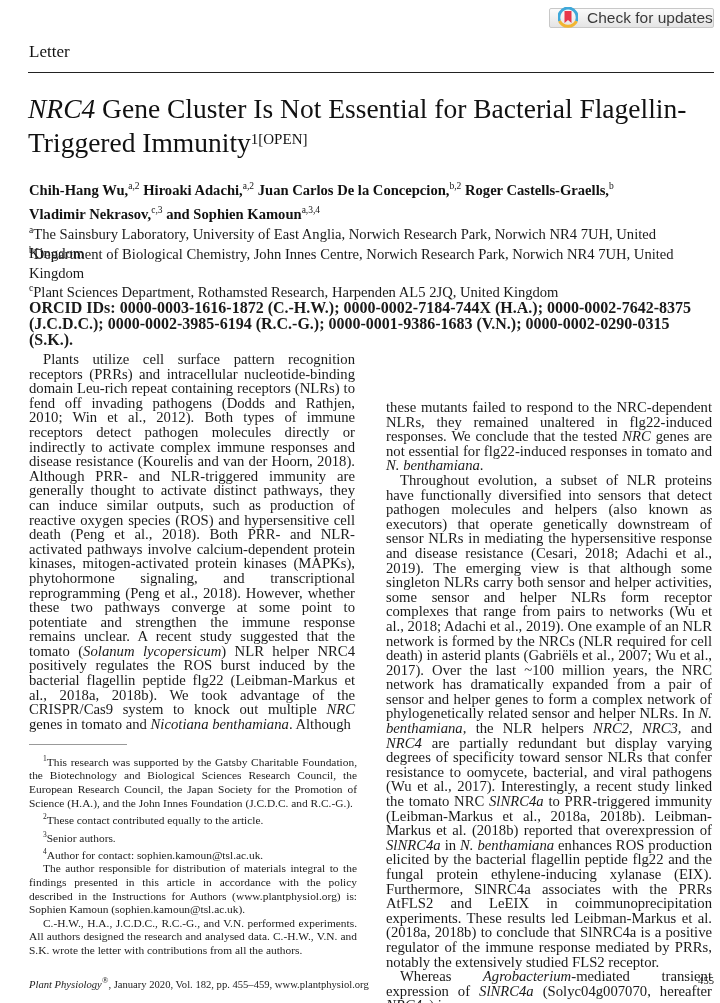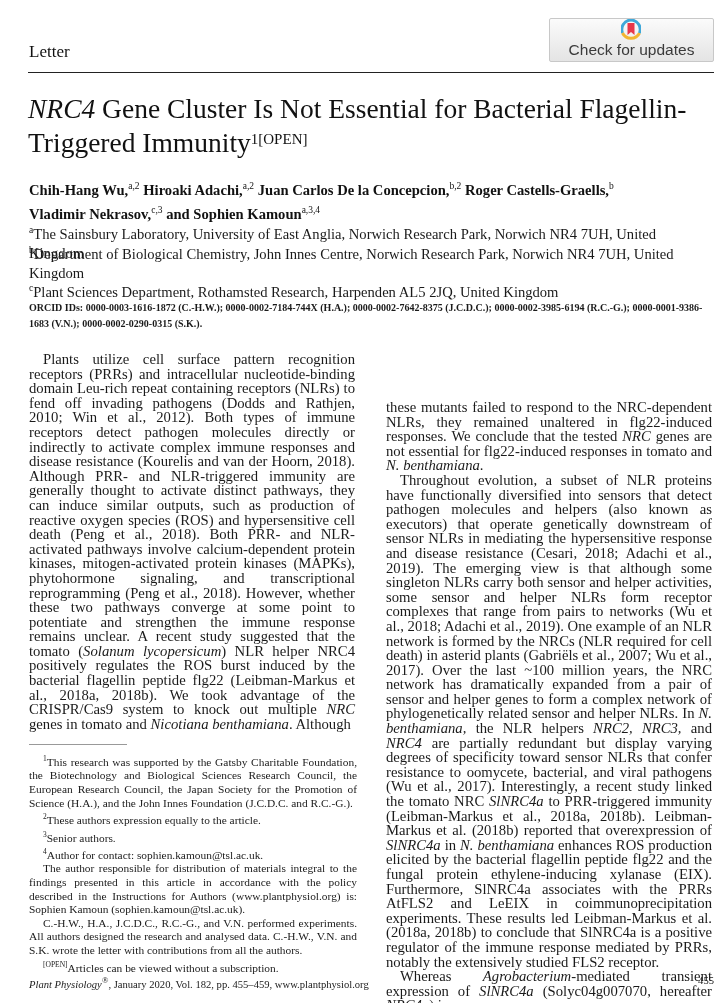--- a/index.html
+++ b/index.html
@@ -1,33 +1,33 @@
 <!DOCTYPE html>
 <html><head>
 <meta charset="utf-8">
 <style>
   html, body { margin: 0; padding: 0; background: #ffffff; }
   body { width: 720px; height: 1003px; position: relative; overflow: hidden; color: #1a1a1a;
          font-family: "Liberation Serif", "DejaVu Serif", serif; }
   .abs { position: absolute; }
   
-  .check-btn { left: 549px; top: 18px; width: 165px; height: 44px; box-sizing: border-box;
+  .check-btn { left: 549px; top: 8px; width: 165px; height: 20px; box-sizing: border-box;
                border: 1px solid #c8c8c8; border-radius: 2px;
                background: linear-gradient(#fbfbfb, #e4e4e4); display: flex; align-items: center;
-               font-family: "Liberation Sans", "DejaVu Sans", sans-serif; font-size: 15.5px; color: #3a3a3a; cursor: pointer; flex-direction: column; }
+               font-family: "Liberation Sans", "DejaVu Sans", sans-serif; font-size: 15.5px; color: #3a3a3a; cursor: pointer; }
   .check-btn svg { margin-left: 8px; margin-right: 9px; }
   .section-label { left: 29px; top: 42px; font-size: 17px; font-weight: normal; color: #111; }
   .header-rule { left: 28px; top: 72px; width: 686px; height: 0; border-top: 1.5px solid #222; }
   .title { left: 28px; top: 92px; width: 680px; font-size: 27.5px; line-height: 34px; color: #111; margin: 0; font-weight: normal; }
   .title .sup { font-size: 15px; vertical-align: top; position: relative; top: -4px; }
   .authors { left: 29px; top: 176px; width: 680px; font-size: 14.6px; line-height: 20.5px; font-weight: bold; color: #111; }
   .authors sup { font-size: 9.5px; font-weight: normal; }
   .affil { left: 29px; width: 680px; font-size: 14.6px; line-height: 19.5px; color: #1a1a1a; }
   .affil sup { font-size: 9.5px; }
-  .orcid { left: 29px; top: 293px; width: 685px; font-size: 10px; line-height: 16px; font-weight: bold; color: #1a1a1a; }
+  .orcid { left: 29px; top: 293px; width: 685px; font-size: 16px; line-height: 16px; font-weight: bold; color: #1a1a1a; }
   
   .col { width: 326px; font-size: 14.7px; line-height: 14.6px; text-align: justify; color: #1a1a1a; }
   .col p { margin: 0; text-indent: 14px; hyphens: manual; }
   .col p.noindent { text-indent: 0; margin-top: 48px; }
   .col-left { left: 29px; top: 352px; }
   .col-right { left: 386px; top: 352px; }
   .fn-rule { left: 29px; top: 744px; width: 98px; border-top: 1.2px solid #999; }
   .footnotes { left: 29px; top: 752px; width: 328px; font-size: 11.4px; line-height: 13.6px; text-align: justify; color: #1a1a1a; }
   .footnotes p { margin: 0; text-indent: 14px; }
   .footnotes sup { font-size: 7.5px; }
@@ -68,26 +68,25 @@
 
 <div class="abs orcid" style="top: 300px;">ORCID IDs: 0000-0003-1616-1872 (C.-H.W.); 0000-0002-7184-744X (H.A.); 0000-0002-7642-8375 (J.C.D.C.); 0000-0002-3985-6194 (R.C.-G.); 0000-0001-9386-1683 (V.N.); 0000-0002-0290-0315 (S.K.).</div>
 
 <div class="abs col col-left">
   <p><span>Plants utilize cell surface pattern recognition receptors (PRRs) and intracellular nucleotide-binding domain Leu-rich repeat containing receptors (NLRs) to fend off invading pathogens (Dodds and Rathjen, 2010; Win et al., 2012). Both types of immune receptors detect pathogen molecules directly or indirectly to activate complex immune responses and disease resistance (Kourelis and van der Hoorn, 2018). Although PRR- and NLR-triggered immunity are generally thought to activate distinct pathways, they can induce similar outputs, such as production of reactive oxygen species (ROS) and hypersensitive cell death (Peng et al., 2018). Both PRR- and NLR-activated pathways involve calcium-dependent protein kinases, mitogen-activated protein kinases (MAPKs), phytohormone signaling, and transcriptional reprogramming (Peng et al., 2018). However, whether these two pathways converge at some point to potentiate and strengthen the immune response remains unclear. A recent study suggested that the tomato (</span><i>Solanum lycopersicum</i><span>) NLR helper NRC4 positively regulates the ROS burst induced by the bacterial flagellin peptide flg22 (Leibman-Markus et al., 2018a, 2018b). We took advantage of the CRISPR/Cas9 system to knock out multiple </span><i>NRC</i><span> genes in tomato and </span><i>Nicotiana benthamiana</i><span>. Although</span></p>
 </div>
 
 <div class="abs fn-rule"></div>
 <div class="abs footnotes">
   <p><sup>1</sup><span>This research was supported by the Gatsby Charitable Foundation, the Biotechnology and Biological Sciences Research Council, the European Research Council, the Japan Society for the Promotion of Science (H.A.), and the John Innes Foundation (J.C.D.C. and R.C.-G.).</span></p>
-  <p><sup>2</sup><span>These authors expression equally to the article.</span></p>
+  <p><sup>2</sup><span>These contact contributed equally to the article.</span></p>
   <p><sup>3</sup><span>Senior authors.</span></p>
   <p><sup>4</sup><span>Author for contact: sophien.kamoun@tsl.ac.uk.</span></p>
   <p><span>The author responsible for distribution of materials integral to the findings presented in this article in accordance with the policy described in the Instructions for Authors (www.plantphysiol.org) is: Sophien Kamoun (sophien.kamoun@tsl.ac.uk).</span></p>
   <p><span>C.-H.W., H.A., J.C.D.C., R.C.-G., and V.N. performed experiments. All authors designed the research and analysed data. C.-H.W., V.N. and S.K. wrote the letter with contributions from all the authors.</span></p>
-  <p><sup>[OPEN]</sup><span>Articles can be viewed without a subscription.</span></p>
 </div>
 
 <div class="abs col col-right">
   <p class="noindent"><span>these mutants failed to respond to the NRC-dependent NLRs, they remained unaltered in flg22-induced responses. We conclude that the tested </span><i>NRC</i><span> genes are not essential for flg22-induced responses in tomato and </span><i>N. benthamiana</i><span>.</span></p>
   <p><span>Throughout evolution, a subset of NLR proteins have functionally diversified into sensors that detect pathogen molecules and helpers (also known as executors) that operate genetically downstream of sensor NLRs in mediating the hypersensitive response and disease resistance (Cesari, 2018; Adachi et al., 2019). The emerging view is that although some singleton NLRs carry both sensor and helper activities, some sensor and helper NLRs form receptor complexes that range from pairs to networks (Wu et al., 2018; Adachi et al., 2019). One example of an NLR network is formed by the NRCs (NLR required for cell death) in asterid plants (Gabriëls et al., 2007; Wu et al., 2017). Over the last ~100 million years, the NRC network has dramatically expanded from a pair of sensor and helper genes to form a complex network of phylogenetically related sensor and helper NLRs. In </span><i>N. benthamiana,</i><span> the NLR helpers </span><i>NRC2, NRC3,</i><span> and </span><i>NRC4</i><span> are partially redundant but display varying degrees of specificity toward sensor NLRs that confer resistance to oomycete, bacterial, and viral pathogens (Wu et al., 2017). Interestingly, a recent study linked the tomato NRC </span><i>SlNRC4a</i><span> to PRR-triggered immunity (Leibman-Markus et al., 2018a, 2018b). Leibman-Markus et al. (2018b) reported that overexpression of </span><i>SlNRC4a</i><span> in </span><i>N. benthamiana</i><span> enhances ROS production elicited by the bacterial flagellin peptide flg22 and the fungal protein ethylene-inducing xylanase (EIX). Furthermore, SlNRC4a associates with the PRRs AtFLS2 and LeEIX in coimmunoprecipitation experiments. These results led Leibman-Markus et al. (2018a, 2018b) to conclude that SlNRC4a is a positive regulator of the immune response mediated by PRRs, notably the extensively studied FLS2 receptor.</span></p>
   <p><span>Whereas </span><i>Agrobacterium</i><span>-mediated transient expression of </span><i>SlNRC4a</i><span> (Solyc04g007070, hereafter </span><i>NRC4a</i><span>) in</span></p>
 </div>
 
 <div class="abs footer">
   <span><i>Plant Physiology</i><sup>®</sup><span>, January 2020, Vol. 182, pp. 455–459, www.plantphysiol.org</span></span>

